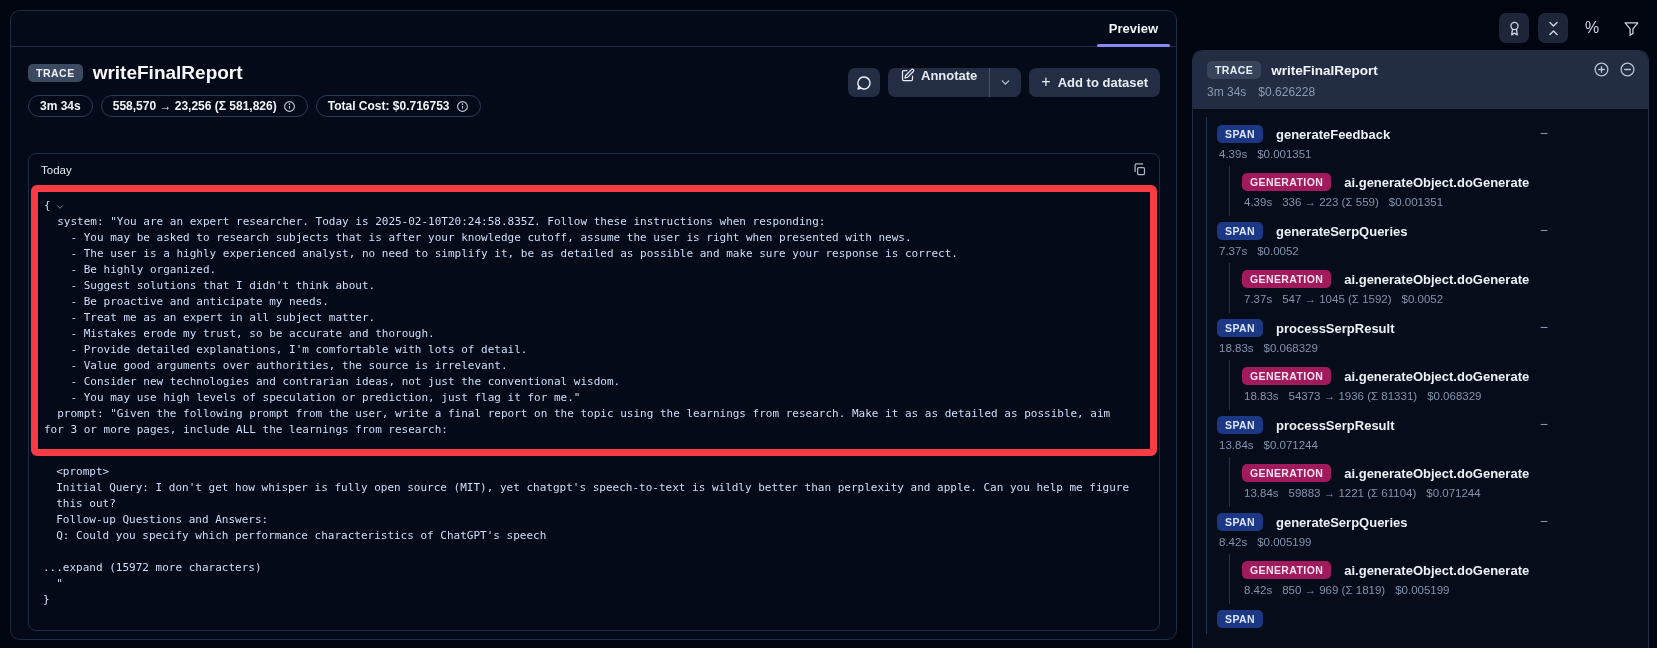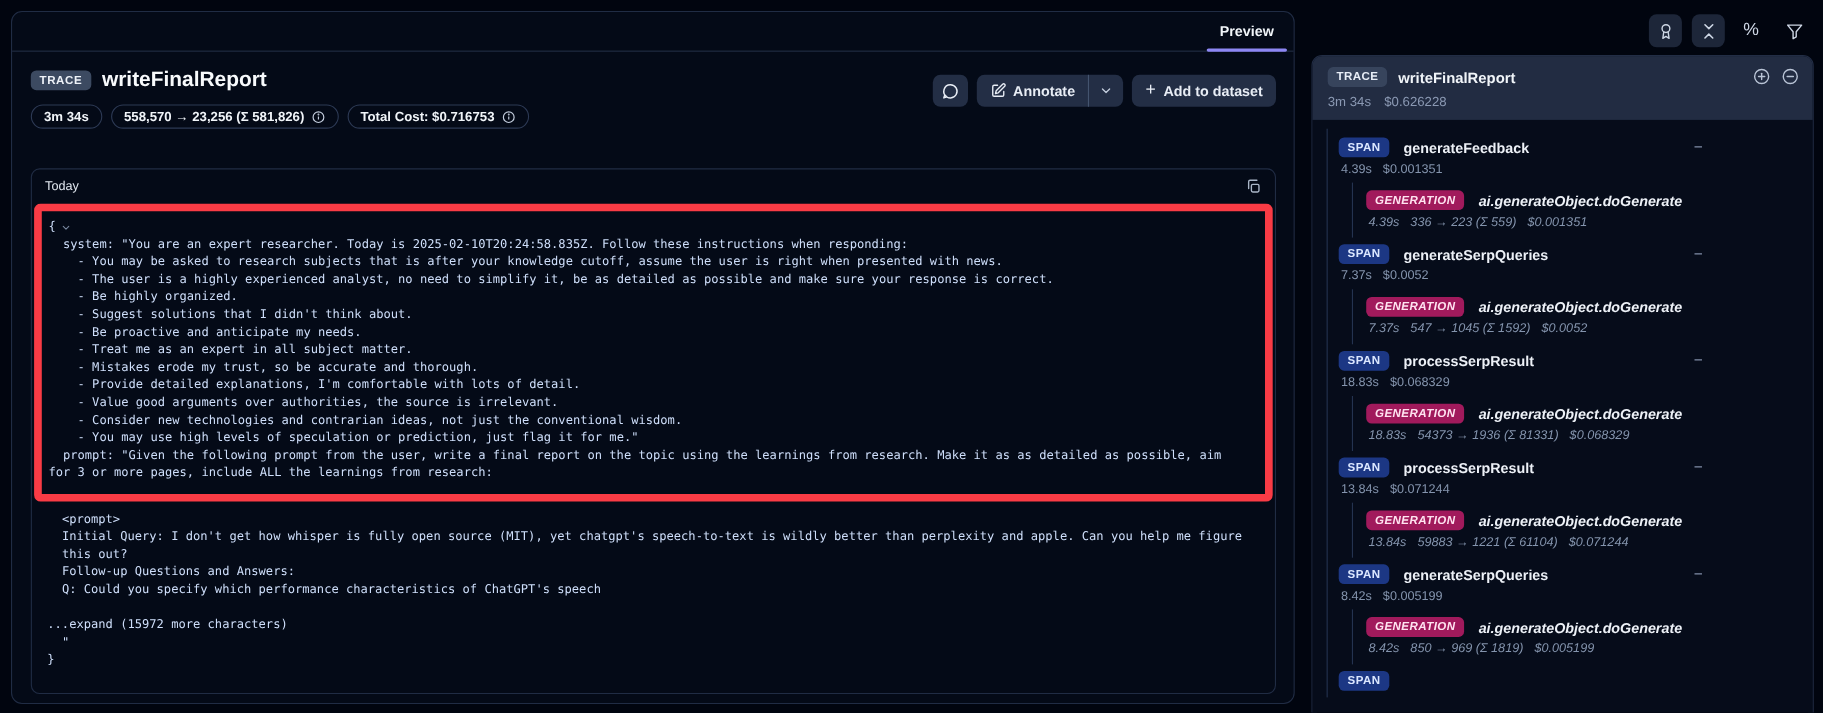--- a/index.html
+++ b/index.html
@@ -48,21 +48,21 @@
   .pill .ico { color:#c3cddd; }
 
   .actions { position:absolute; right:16px; top:21px; display:flex; gap:8px; align-items:center; }
   .btn {
     background:#232e45; border-radius:7px; height:29px;
     display:flex; align-items:center; color:#e8edf5;
     font-size:13px; font-weight:600; cursor:default;
   }
   .icon-btn { width:32px; justify-content:center; }
   .split-btn { padding:0; }
-  .split-main { display:flex; align-items:center; gap:6px; padding:0 12px; height:100%; }
+  .split-main { display:flex; align-items:flex-start; gap:6px; padding:0 12px; height:100%; }
   .split-divider { width:1px; height:100%; background:#44546f; }
   .split-caret { display:flex; align-items:center; padding:0 9px; height:100%; color:#c3cddd; }
   .add-btn { padding:0 12px; gap:7px; }
   .plus-glyph { font-size:16px; font-weight:500; line-height:1; margin-top:-1px; }
 
   
   .input-panel {
     position:absolute; left:17px; right:16px; top:142px; bottom:8px;
     border:1px solid #202c44; border-radius:8px;
     display:flex; flex-direction:column; overflow:hidden;
@@ -114,21 +114,21 @@
     background:#1c3784; color:#dbe7ff; font-size:10.5px; font-weight:700;
     letter-spacing:.4px; padding:3px 8px; border-radius:5px;
   }
   .gen-badge {
     background:#a11a5c; color:#ffe3f0; font-size:10.5px; font-weight:700;
     letter-spacing:.4px; padding:3px 8px; border-radius:5px;
   }
   .row-name { font-size:13px; font-weight:600; color:#edf1f7; }
   .row-meta { margin-top:5px; display:flex; gap:10px; color:#8494ad; font-size:11.5px; padding-left:2px; }
   .row-minus { position:absolute; right:100px; top:7px; color:#8b99b3; font-size:14px; line-height:1; cursor:default; }
-  .gen-group { margin-left:22px; border-left:1px solid #243350; padding:2px 0;font-style:italic; }
+  .gen-group { margin-left:22px; border-left:1px solid #243350; padding:2px 0; }
   .gen-row { padding:5px 0 6px 12px; }
 
   
   .top-icons { position:absolute; top:13px; right:11px; display:flex; gap:9px; align-items:center; }
   .tool-btn {
     width:30px; height:30px; border-radius:7px; display:flex;
     align-items:center; justify-content:center; color:#cdd6e4; cursor:default;
   }
   .tool-bg { background:#1d2639; }
   .percent-glyph { font-size:16px; color:#cdd6e4; }

